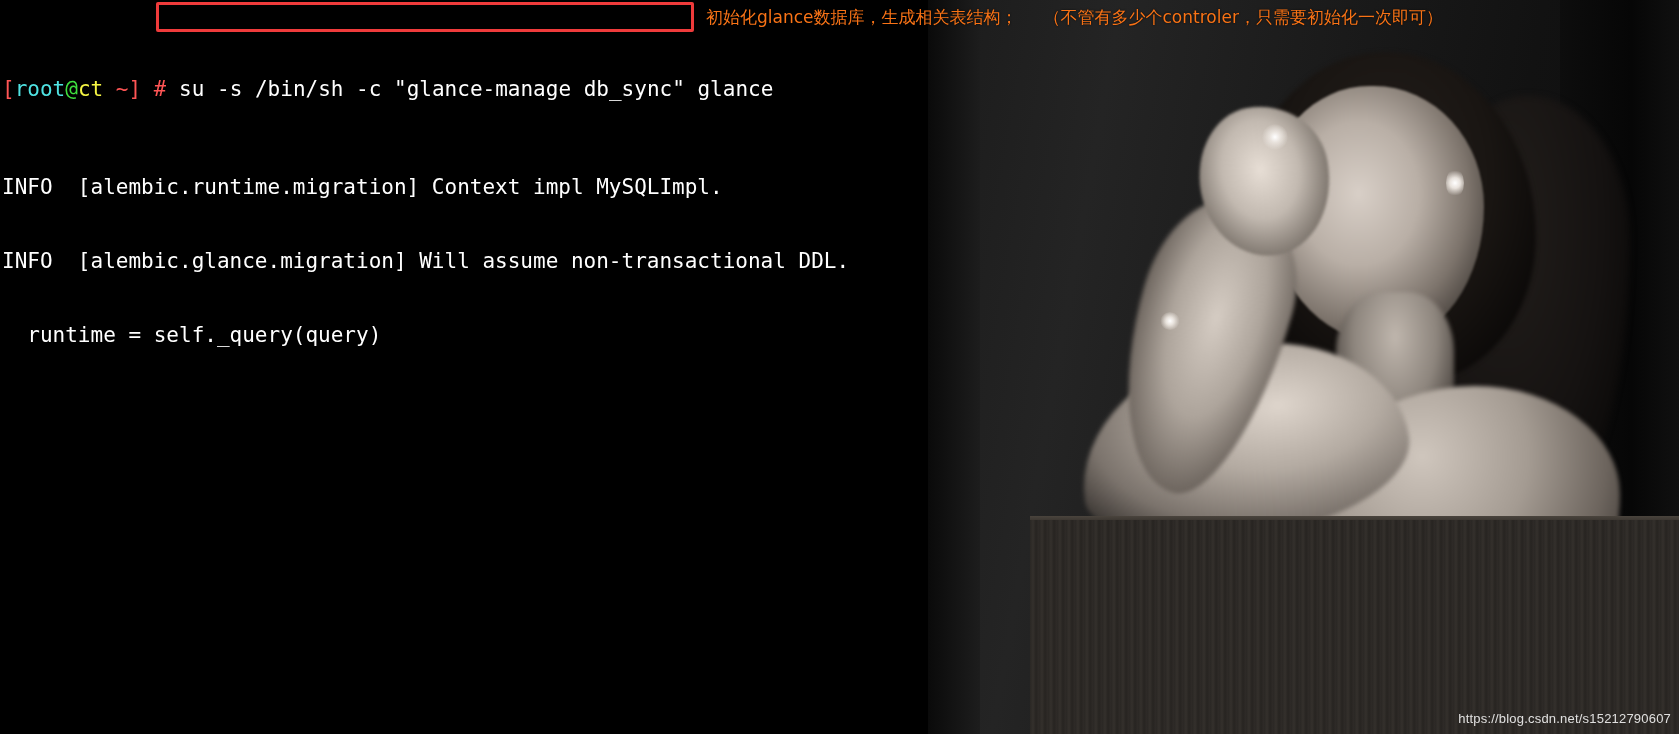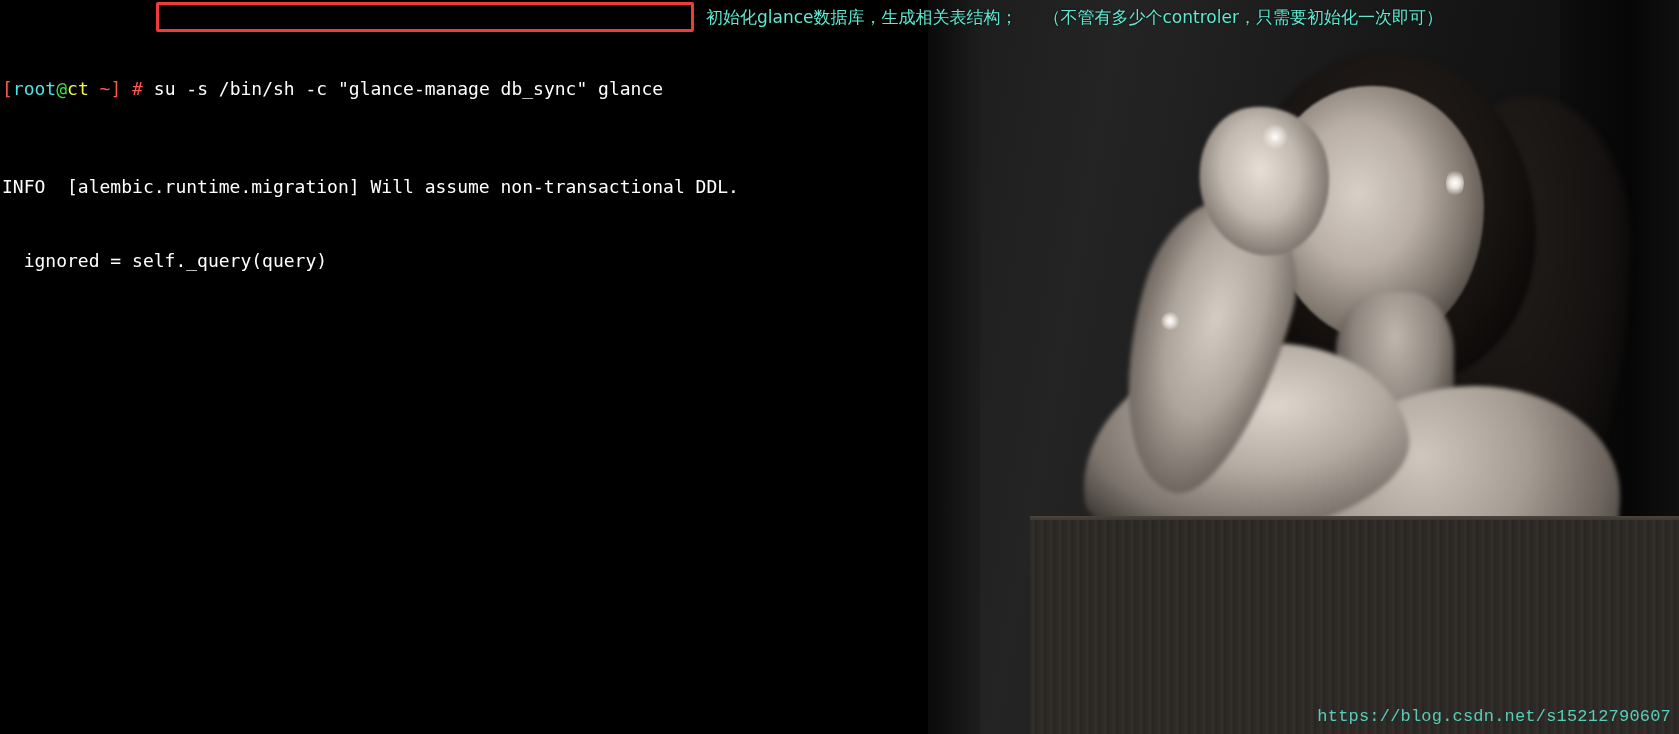--- a/index.html
+++ b/index.html
@@ -144,21 +144,21 @@
   }
 
   
   #terminal {
     position: absolute;
     left: 0; top: 0;
     width: 1679px;
     height: 526px;
     z-index: 2;
     font-family: "DejaVu Sans Mono", "Liberation Mono", monospace;
-    font-size: 18px;
+    font-size: 21px;
     line-height: 24.6px;
     letter-spacing: 0px;
     color: #ffffff;
     padding: 3px 0 0 2px;
     box-sizing: border-box;
     white-space: pre;
   }
   
   #term-bg {
     position: absolute;
@@ -193,38 +193,38 @@
     z-index: 3;
     pointer-events: none;
     box-sizing: border-box;
   }
 
   
   #annotation {
     position: absolute;
     left: 706px; top: 7px;
     z-index: 4;
-    color: #5eead4;
+    color: #f97316;
     font-family: "DejaVu Sans", "Liberation Sans", sans-serif;
     font-size: 17px;
     line-height: 20px;
     white-space: pre;
     text-shadow: 0 0 2px rgba(0,0,0,0.9);
   }
   #annotation .gap { display: inline-block; width: 26px; }
 
   
   #watermark {
     position: absolute;
     right: 8px;
     bottom: 8px;
     z-index: 5;
-    color: #5eead4;
-    font-family: Liberation Mono, monospace;
-    font-size: 17px;
+    color: #ffffff;
+    font-family: Liberation Sans, sans-serif;
+    font-size: 13px;
     letter-spacing: 0.2px;
     opacity: 0.85;
     white-space: pre;
   }
 </style>
 </head>
 <body>
 
 <div id="stage">
 
@@ -246,22 +246,23 @@
     <div class="table-edge"></div>
     <div class="table-top"></div>
   </div>
 
   <div id="term-bg"></div>
 
   <div id="terminal">
 
     <div class="line"><span class="c-red">[</span><span class="c-cyan">root</span><span class="c-green">@</span><span class="c-yellow">ct</span><span class="c-red"> ~</span><span class="c-red">]</span><span class="c-white"> </span><span class="c-red">#</span><span class="c-white"> su -s /bin/sh -c "glance-manage db_sync" glance</span></div>
 
-    <div class="line"><span>INFO  [alembic.runtime.migration] Will assume non-transactional DDL.</span></div>
-    <div class="line"><span>  ignored = self._query(query)</span></div>
+    <div class="line"><span>INFO  [alembic.runtime.migration] Context impl MySQLImpl.</span></div>
+    <div class="line"><span>INFO  [alembic.glance.migration] Will assume non-transactional DDL.</span></div>
+    <div class="line"><span>  runtime = self._query(query)</span></div>
     
     
     
     
     
     
     
     
     
     

